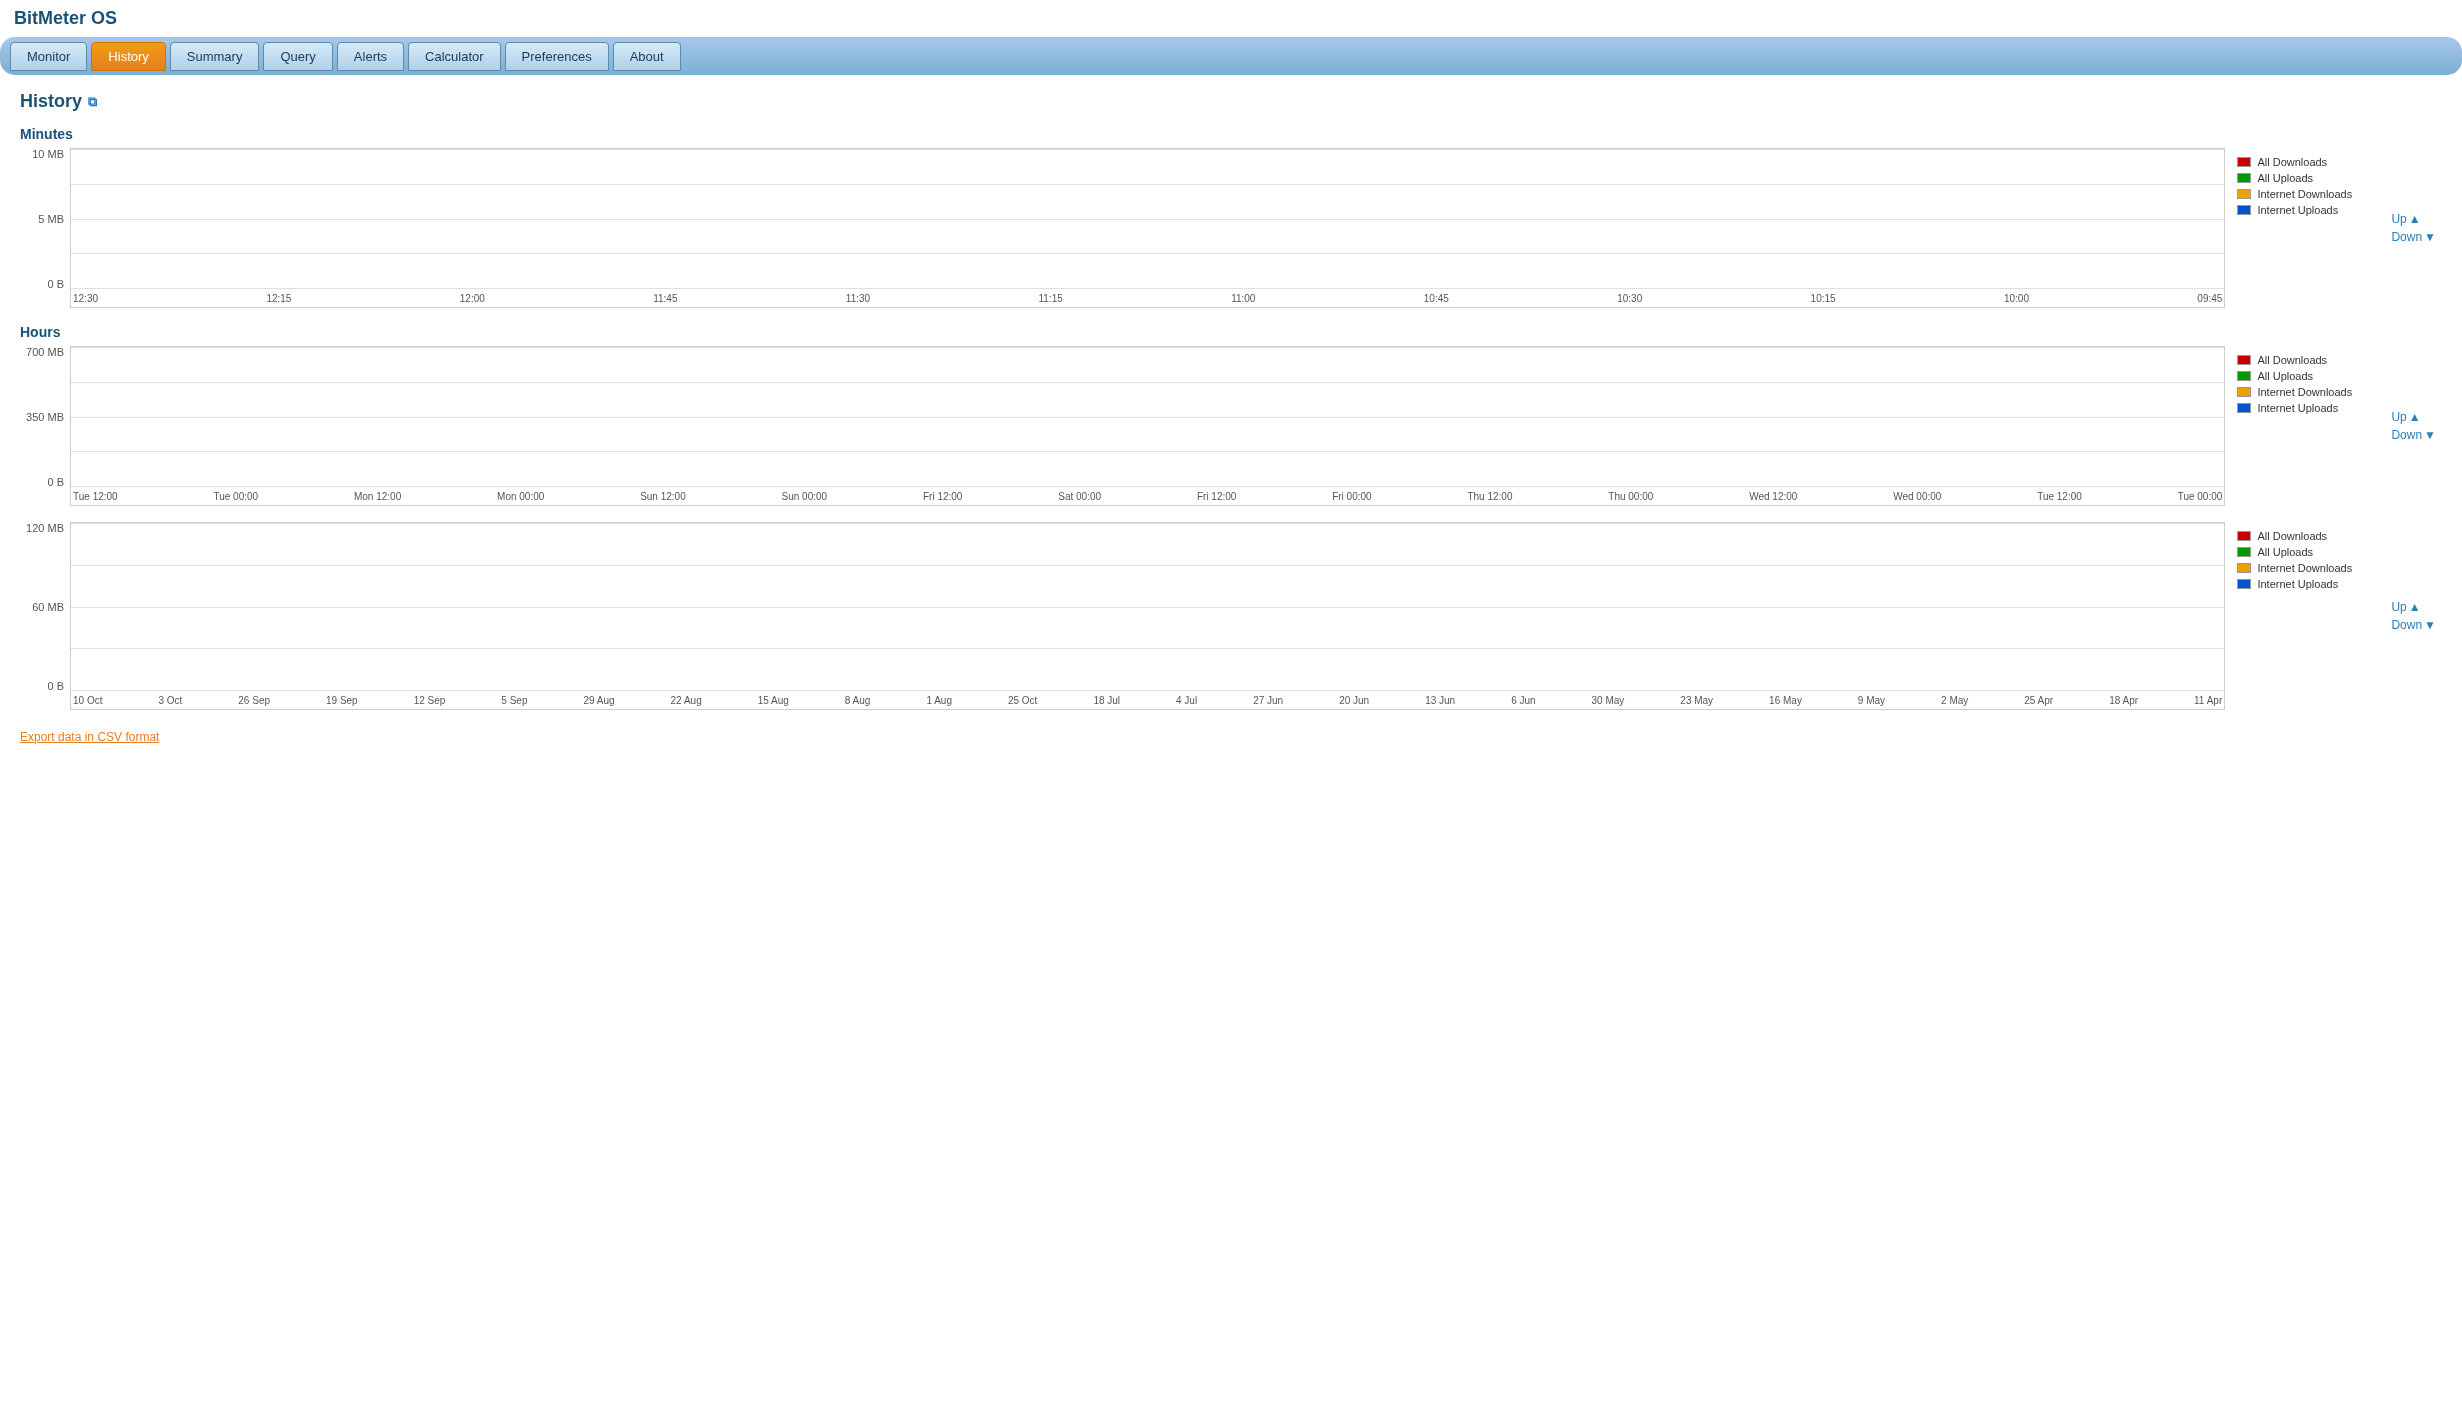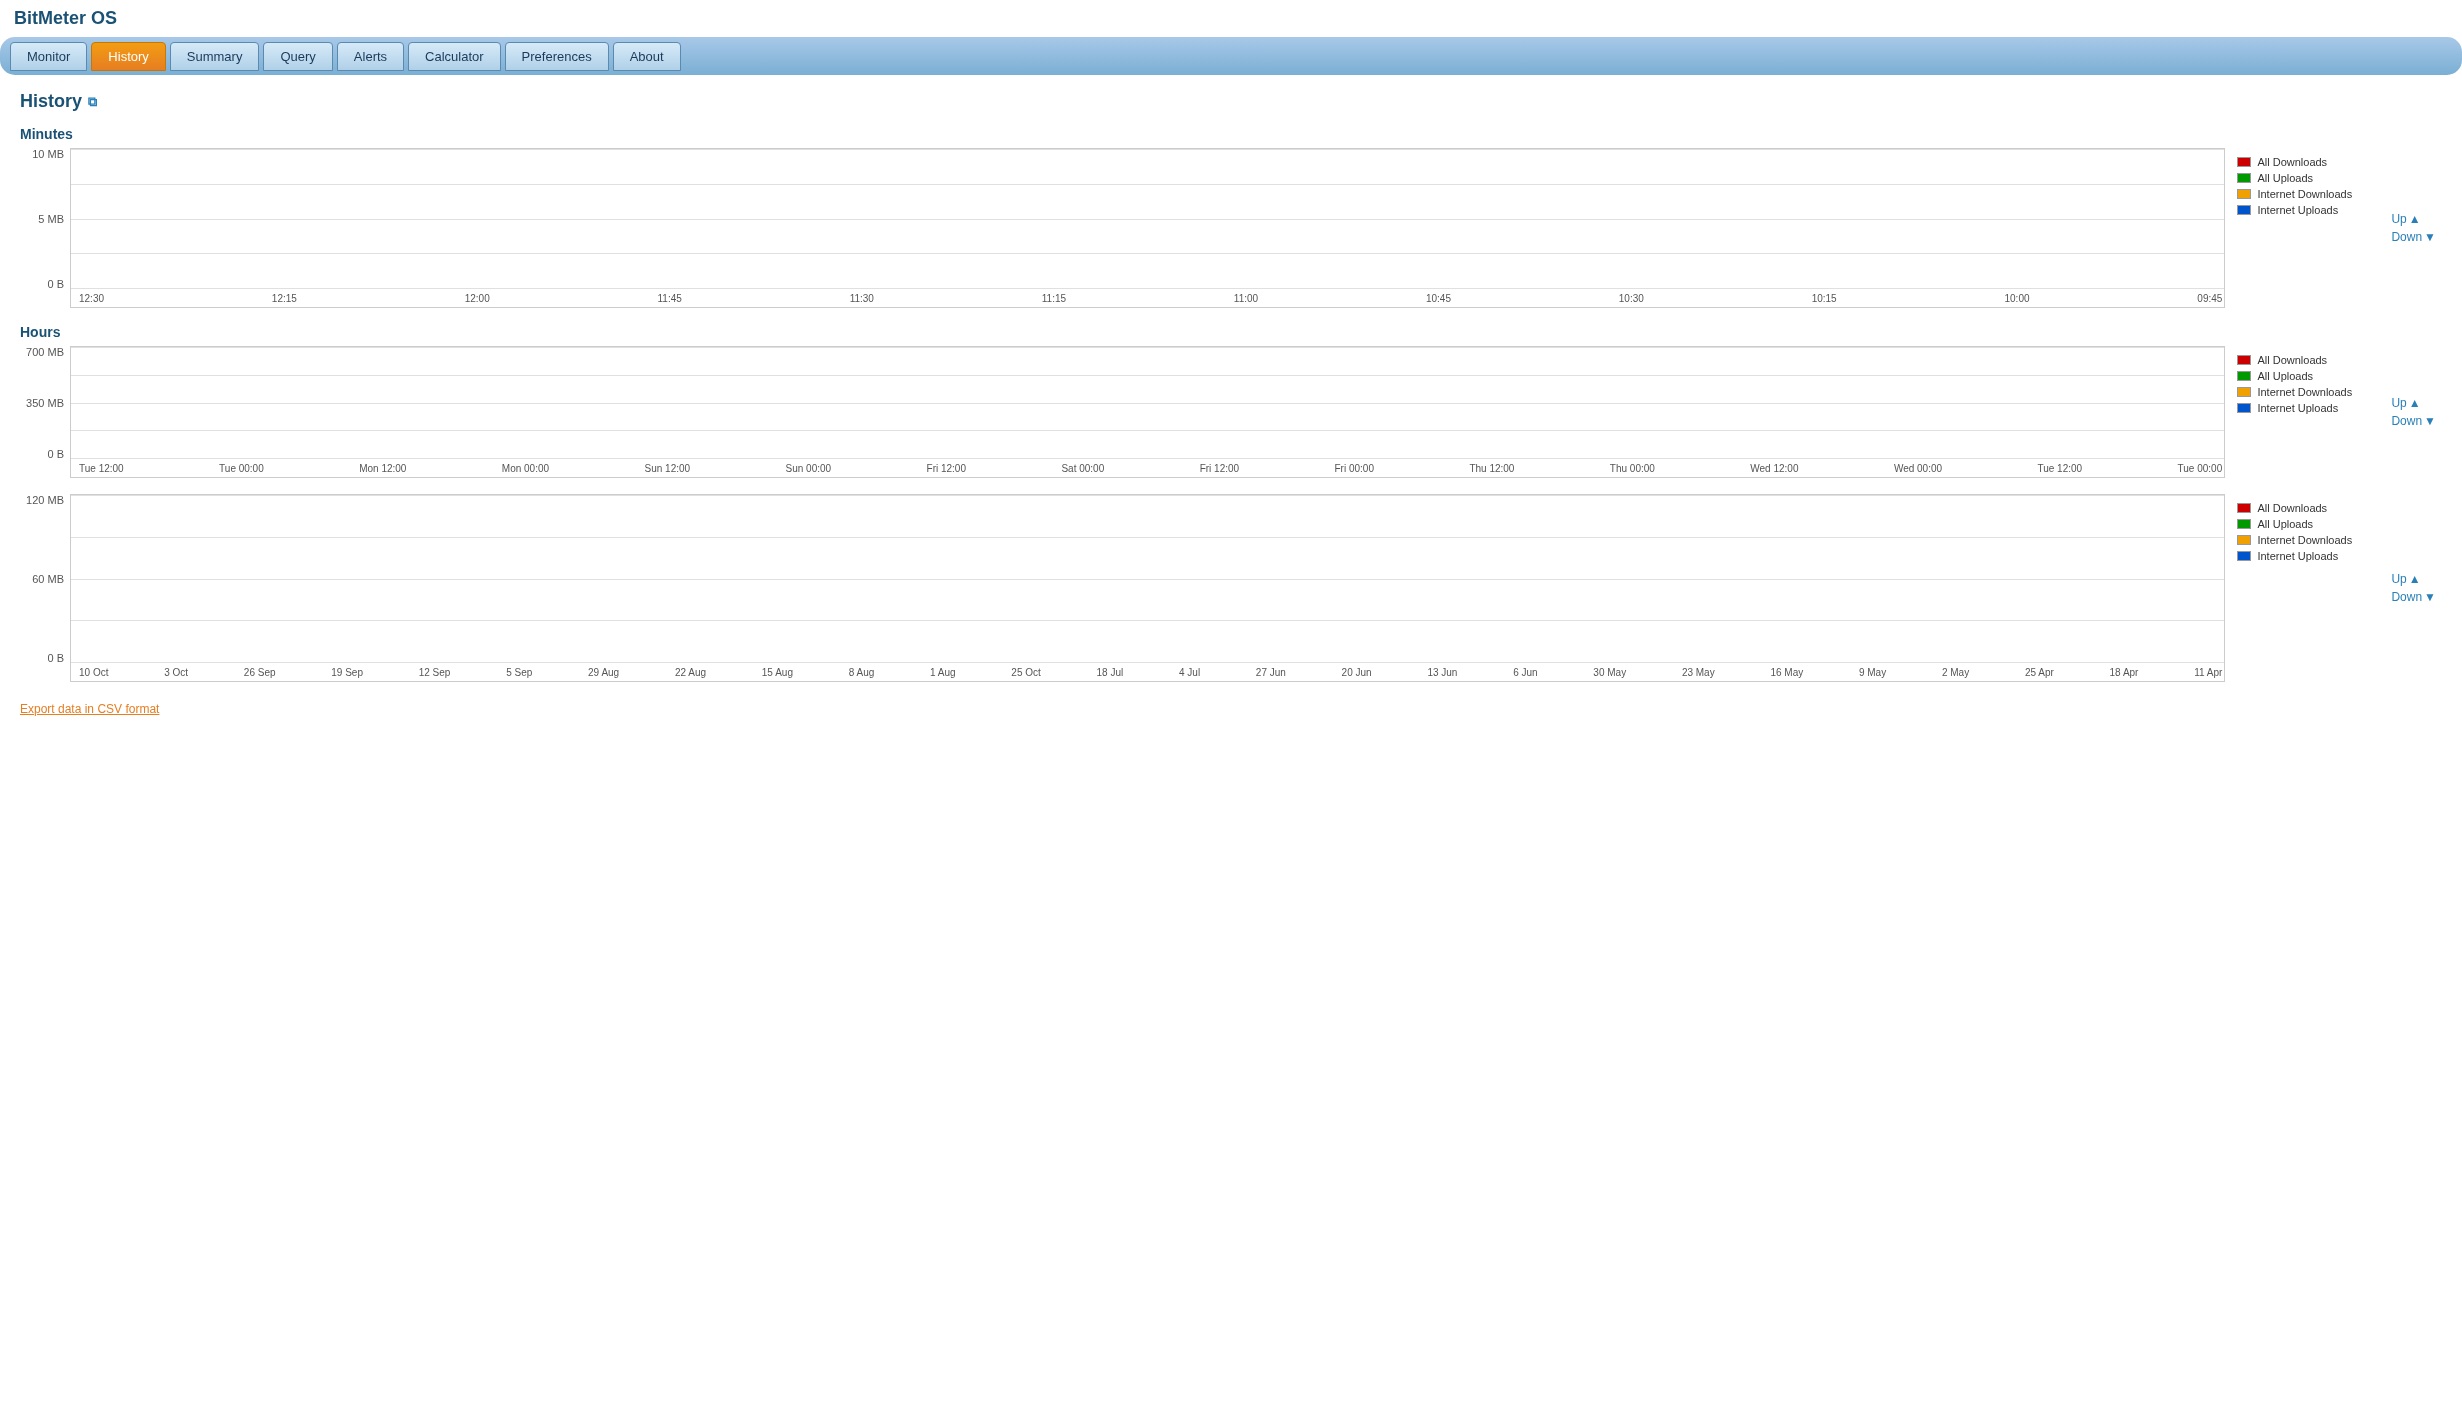--- a/index.html
+++ b/index.html
@@ -136,21 +136,20 @@
       display: flex;
       justify-content: space-between;
       align-items: center;
       padding: 0 2px;
     }
 
     .x-label {
       font-size: 10px;
       color: #555;
       text-align: center;
-      margin-left: 6px;
     }
 
     .chart-legend {
       display: flex;
       flex-direction: column;
       gap: 4px;
       padding: 8px 12px;
       font-size: 11px;
       min-width: 160px;
     }
@@ -375,21 +374,21 @@
   </div>
 
   <div class="chart-wrapper">
     <div class="section-title">Hours</div>
     <div class="chart-container">
       <div class="chart-y-labels" id="hours-y-labels">
           <span>700 MB</span>
           <span>350 MB</span>
           <span>0 B</span>
         </div>
-      <div class="chart-area" id="hours-chart-area" style="height:132px;">
+      <div class="chart-area" id="hours-chart-area" style="height:160px;">
         <div class="chart-grid" id="hours-grid">
             <div class="grid-line"></div>
             <div class="grid-line"></div>
             <div class="grid-line"></div>
             <div class="grid-line"></div>
             <div class="grid-line"></div>
           </div>
         <div class="chart-bars-area" id="hours-bars">
             <div class="bar-group">
               <div class="bar" style="height: 8%; background: rgb(240, 160, 0);"></div>

